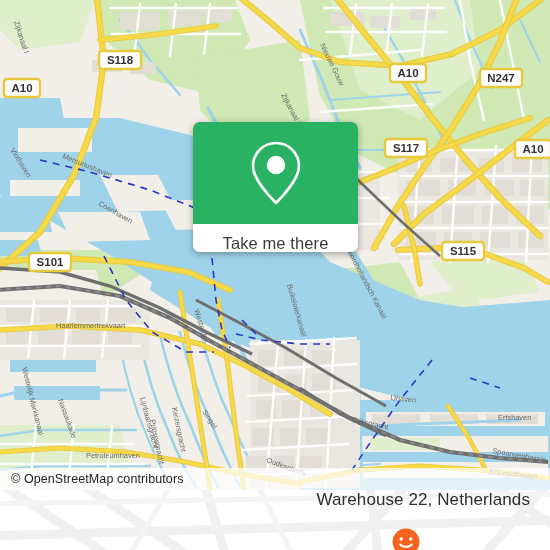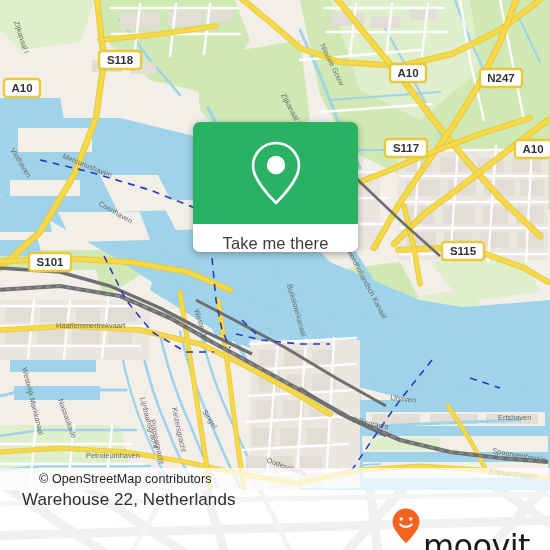--- a/index.html
+++ b/index.html
@@ -20,21 +20,20 @@
 
   
   #attrib{
     position:absolute;left:0;bottom:0;width:550px;height:22px;
     background:rgba(255,255,255,.72);
     display:flex;align-items:center;
   }
   #attrib span{
     font-size:12.5px;color:#1d1d1d;padding-left:11px;letter-spacing:.1px;
     font-family:"Liberation Sans",sans-serif;
-    margin-left:28px;
   }
 
   
   #card{
     position:absolute;left:193px;top:122px;width:165px;height:130px;
     border-radius:7px;overflow:hidden;
     box-shadow:0 2px 7px rgba(0,0,0,.33);
     background:#fdba74;
   }
   #card-top{
@@ -50,22 +49,22 @@
   }
 
   
   #footer{
     position:absolute;left:0;top:490px;width:550px;height:60px;
     background:#ffffff;overflow:hidden;
   }
   #footer-wm{position:absolute;left:0;top:0;width:550px;height:60px;}
   #footer-inner{
     position:relative;width:550px;height:60px;
-    display:flex;align-items:flex-start;justify-content:space-between;
-    padding:0 20px 0 22px;box-sizing:border-box;
+    display:flex;align-items:flex-end;justify-content:space-between;
+    padding:0 20px 0 22px;box-sizing:border-box;flex-direction:column;
   }
   #addr{
     font-size:17px;color:#2e2e2e;letter-spacing:.1px;white-space:nowrap;
   }
   #brand{display:flex;align-items:center;gap:2px;}
   #brand-text{
     font-size:32px;color:#1b1b1b;letter-spacing:-.6px;line-height:1;
     font-family:"DejaVu Sans",sans-serif;font-weight:400;margin-top:40px;
   }
 </style>

